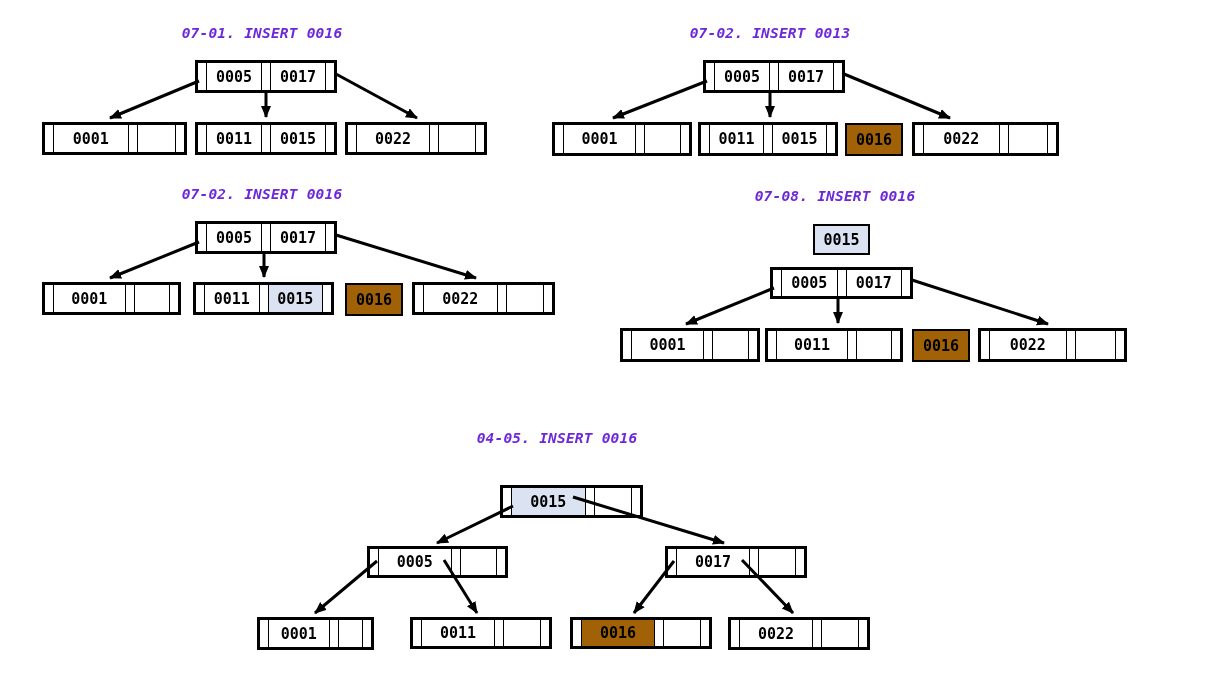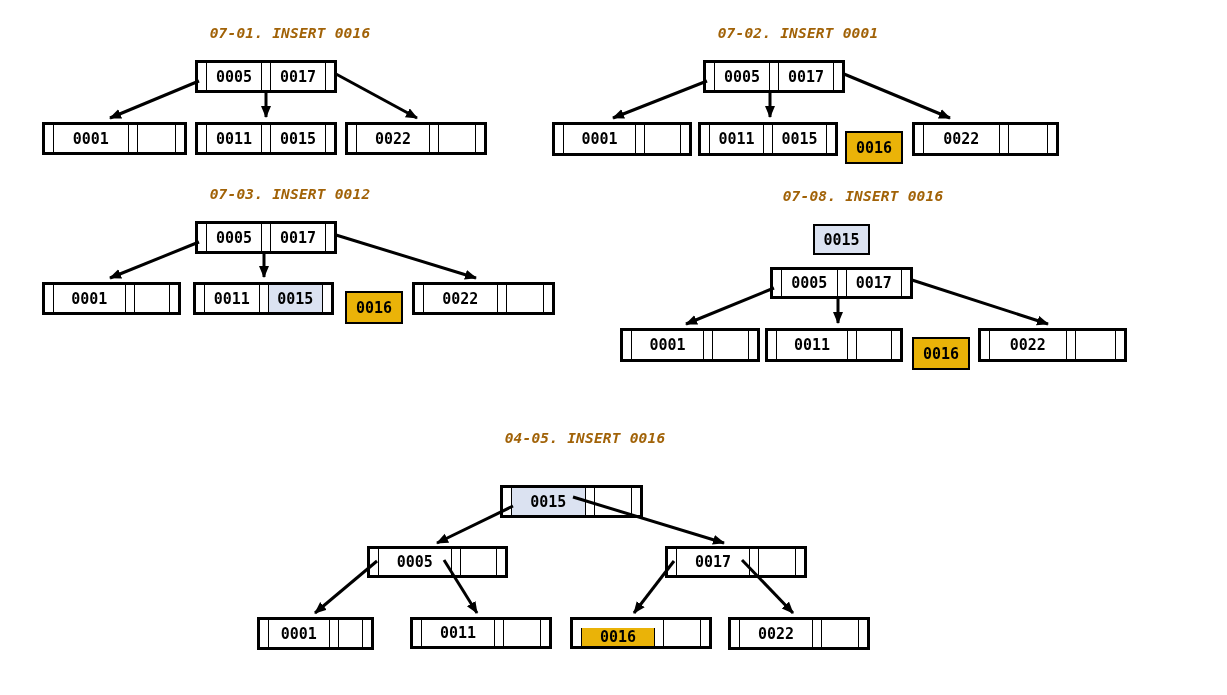--- a/index.html
+++ b/index.html
@@ -9,25 +9,24 @@
     background:#ffffff;
     font-family:"DejaVu Sans Mono","Liberation Mono",monospace;
     overflow:hidden;
   }
   .dtitle{
     position:absolute;
     transform:translateX(-50%);
     font-style:italic;
     font-weight:bold;
     font-size:14.5px;
-    color:#a16207;
+    color:#6d28d9;
     white-space:nowrap;
     z-index:1;
     letter-spacing:0.2px;
-    margin-left:28px;
   }
   .t0{left:262px;top:25px;}
   .t1{left:770px;top:25px;}
   .t2{left:262px;top:186px;}
   .t3{left:835px;top:188px;}
   .t4{left:557px;top:430px;}
   .node{
     position:absolute;
     box-sizing:border-box;
     border:3px solid #000;
@@ -61,37 +60,37 @@
     border:2px solid #000;
     display:flex;
     align-items:center;
     justify-content:center;
     font-size:15px;
     font-weight:bold;
     color:#000;
     z-index:2;
   }
   .hl-blue{background:#dbe2f1;}
-  .hl-orange{background:#eab308;margin-top:8px;}
+  .hl-orange{background:#a16207;}
   #arrows{
     position:absolute;
     left:0;top:0;
     width:1227px;height:695px;
     z-index:5;
     pointer-events:none;
   }
   #arrows line{stroke:#000;stroke-width:3;}
 </style>
 </head>
 <body>
 
 <div id="stage">
   <div class="dtitle t0">07-01. INSERT 0016</div>
-  <div class="dtitle t1">07-02. INSERT 0001</div>
-  <div class="dtitle t2">07-03. INSERT 0012</div>
+  <div class="dtitle t1">07-02. INSERT 0013</div>
+  <div class="dtitle t2">07-02. INSERT 0016</div>
   <div class="dtitle t3">07-08. INSERT 0016</div>
   <div class="dtitle t4">04-05. INSERT 0016</div>
 
   <svg id="arrows" viewBox="0 0 1227 695">
     <defs>
       <marker id="ah" markerUnits="userSpaceOnUse" markerWidth="14" markerHeight="12" refX="11" refY="5" orient="auto">
         <path d="M0,0 L12,5 L0,10 z" fill="#000"></path>
       </marker>
     </defs>
   <line x1="199" y1="81" x2="110" y2="118" marker-end="url(#ah)"></line>

